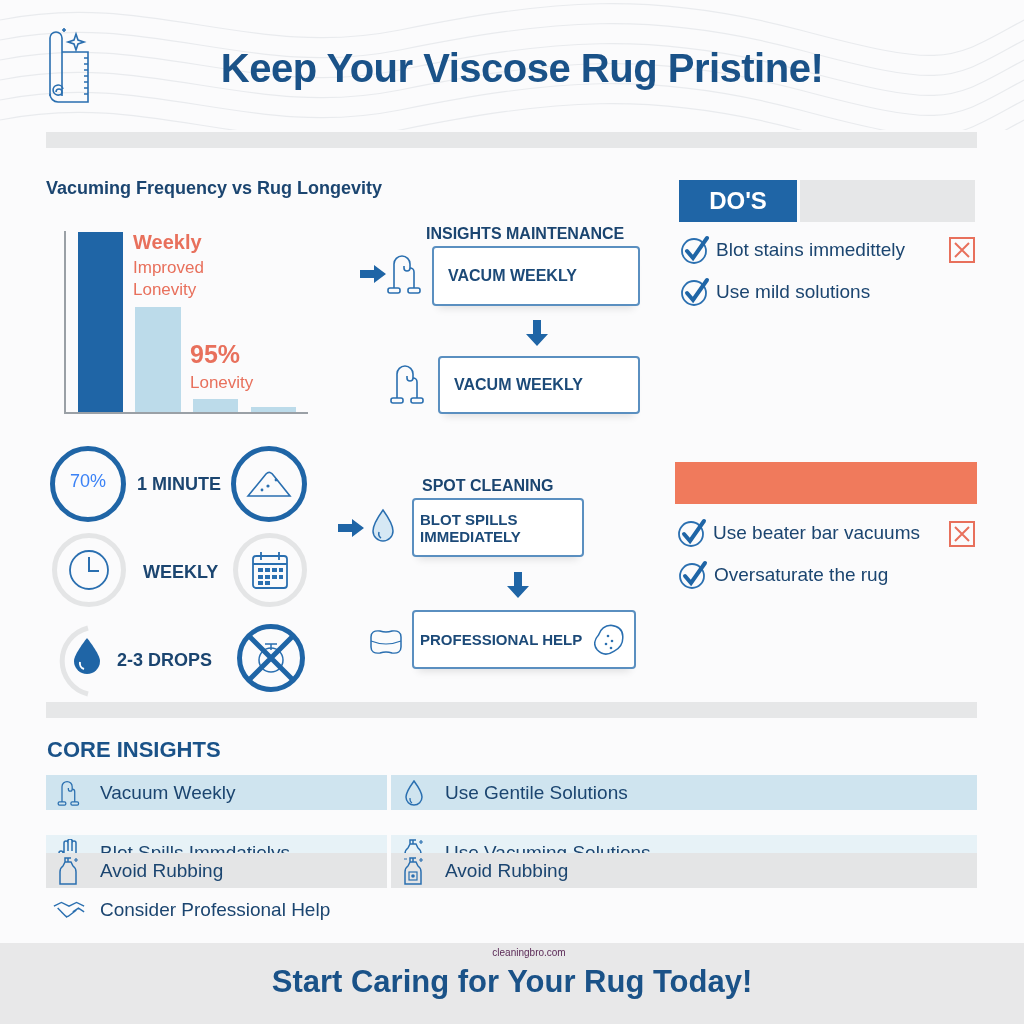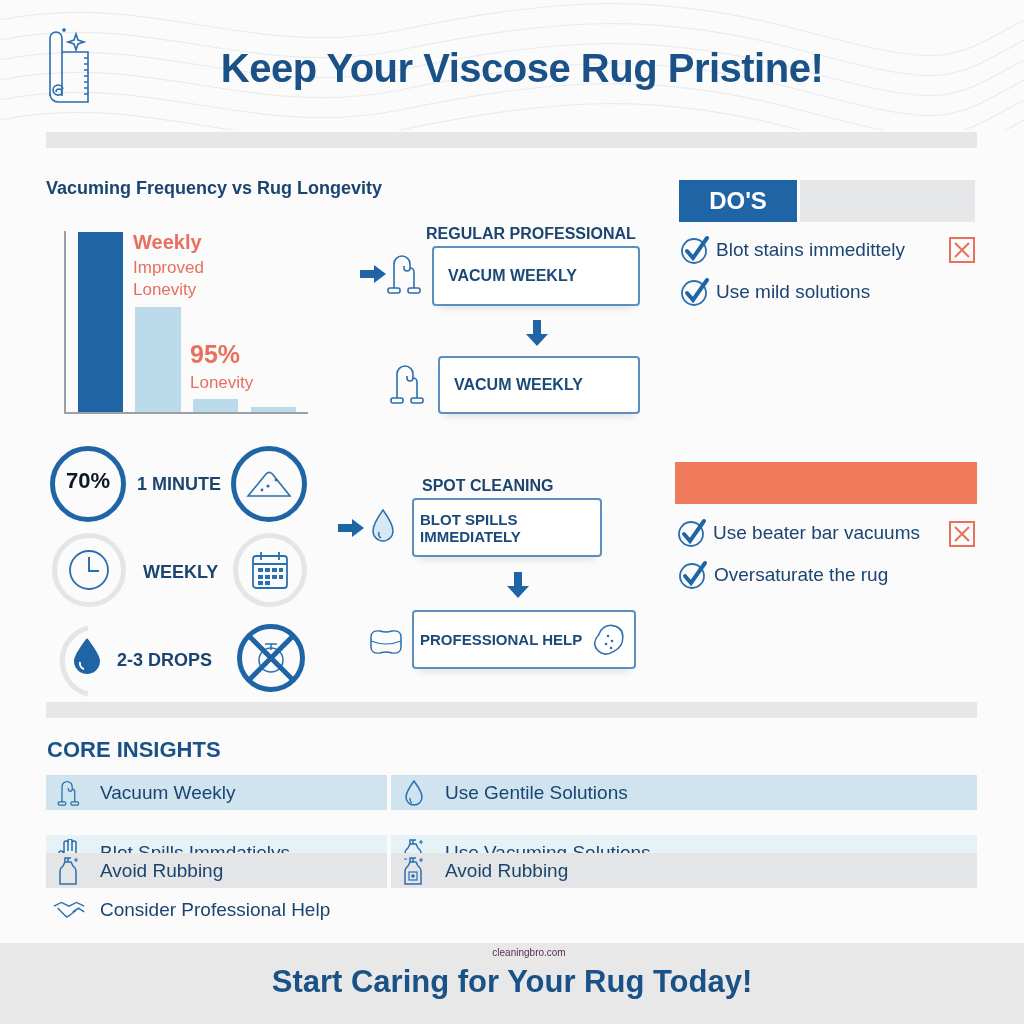--- a/index.html
+++ b/index.html
@@ -108,21 +108,21 @@
 <div class="bar b1" style="left:78px;width:45px;height:180px;"></div>
 <div class="bar lt" style="left:135px;width:46px;height:105px;"></div>
 <div class="bar lt" style="left:193px;width:45px;height:13px;"></div>
 <div class="bar lt" style="left:251px;width:45px;height:5px;"></div>
 <div class="abs chart-label" style="left:133px;top:231px;font-size:20px;">Weekly</div>
 <div class="abs chart-label" style="left:133px;top:258px;font-size:17px;font-weight:normal;">Improved</div>
 <div class="abs chart-label" style="left:133px;top:280px;font-size:17px;font-weight:normal;">Lonevity</div>
 <div class="abs chart-label" style="left:190px;top:340px;font-size:25px;">95%</div>
 <div class="abs chart-label" style="left:190px;top:373px;font-size:17px;font-weight:normal;">Lonevity</div>
 
-<div class="abs flow-heading" style="left:426px;top:225px;">REGULAR PROFESSIONAL</div>
+<div class="abs flow-heading" style="left:426px;top:225px;">INSIGHTS MAINTENANCE</div>
 <svg class="abs arrow-right" style="left:360px;top:265px;" viewBox="0 0 26 18">
     <path d="M0 5 H14 V0 L26 9 L14 18 V13 H0Z" fill="#1f65a6"></path>
   </svg>
 <svg class="abs" style="left:386px;top:252px;width:38px;height:44px;" viewBox="0 0 38 44">
   <g fill="none" stroke="#2a6fb0" stroke-width="1.6">
       <path d="M8 36 V12 a8 8 0 0 1 16 0 v4 a3 3 0 0 1 -6 0 v-2"></path>
       <path d="M24 16 a4 4 0 0 1 4 4 V36"></path>
       <rect x="2" y="36" width="12" height="5" rx="2"></rect>
       <rect x="22" y="36" width="12" height="5" rx="2"></rect>
     </g>
@@ -163,21 +163,21 @@
 </div>
 <div class="abs list-item" style="left:680px;top:277px;">
   <svg class="check-icon" viewBox="0 0 30 30">
       <circle cx="14" cy="16" r="12" fill="none" stroke="#2a6fb0" stroke-width="1.8"></circle>
       <path d="M7 16 L13 23 L27 3" fill="none" stroke="#1f65a6" stroke-width="4" stroke-linecap="round"></path>
     </svg>
   <span>Use mild solutions</span>
 </div>
 
 <div class="abs circle dark" style="left:50px;top:446px;width:76px;height:76px;">
-  <span style="font-size:22px;font-weight:bold;color:#0f172a;margin-top:-6px;">70%</span>
+  <span style="font-size:18px;font-weight:normal;color:#3b82f6;margin-top:-6px;">70%</span>
 </div>
 <div class="abs metric" style="left:137px;top:474px;">1 MINUTE</div>
 <div class="abs circle dark" style="left:231px;top:446px;width:76px;height:76px;">
   <svg width="46" height="32" viewBox="0 0 46 32">
       <path d="M2 28 L20 6 Q24 2 28 8 L44 28 Z" fill="none" stroke="#2a6fb0" stroke-width="1.6"></path>
       <circle cx="22" cy="18" r="1.6" fill="#2a6fb0"></circle>
       <circle cx="16" cy="22" r="1.4" fill="#2a6fb0"></circle>
       <circle cx="30" cy="12" r="1.4" fill="#2a6fb0"></circle>
     </svg>
 </div>
@@ -225,21 +225,21 @@
 </div>
 
 <div class="abs flow-heading" style="left:422px;top:477px;">SPOT CLEANING</div>
 <svg class="abs arrow-right" style="left:338px;top:519px;" viewBox="0 0 26 18">
     <path d="M0 5 H14 V0 L26 9 L14 18 V13 H0Z" fill="#1f65a6"></path>
   </svg>
 <svg class="abs" style="left:371px;top:508px;width:24px;height:36px;" viewBox="0 0 24 36">
     <path d="M12 2 C12 2 2 16 2 23 a10 10 0 0 0 20 0 C22 16 12 2 12 2Z" fill="#d6e8f4" stroke="#2a6fb0" stroke-width="1.5"></path>
     <path d="M8 24 a4 5 0 0 0 2 6" fill="none" stroke="#2a6fb0" stroke-width="1.5"></path>
   </svg>
-<div class="abs flow-box" style="left:412px;top:498px;width:190px;height:59px;font-size:15px;padding-left:6px;">
+<div class="abs flow-box" style="left:412px;top:498px;width:172px;height:59px;font-size:15px;padding-left:6px;">
     <span>BLOT SPILLS IMMEDIATELY</span>
   </div>
 <svg class="abs arrow-down" style="left:507px;top:572px;" viewBox="0 0 22 26">
     <path d="M7 0 H15 V14 H22 L11 26 L0 14 H7Z" fill="#1f65a6"></path>
   </svg>
 <svg class="abs" style="left:368px;top:627px;width:36px;height:30px;" viewBox="0 0 36 30">
     <path d="M3 10 Q3 3 12 4 Q18 6 24 4 Q33 3 33 10 V20 Q33 27 24 26 Q18 24 12 26 Q3 27 3 20Z" fill="none" stroke="#2a6fb0" stroke-width="1.5"></path>
     <path d="M3 14 Q18 20 33 14" fill="none" stroke="#2a6fb0" stroke-width="1.2"></path>
   </svg>
 <div class="abs flow-box" style="left:412px;top:610px;width:224px;height:59px;font-size:15px;padding-left:6px;">

